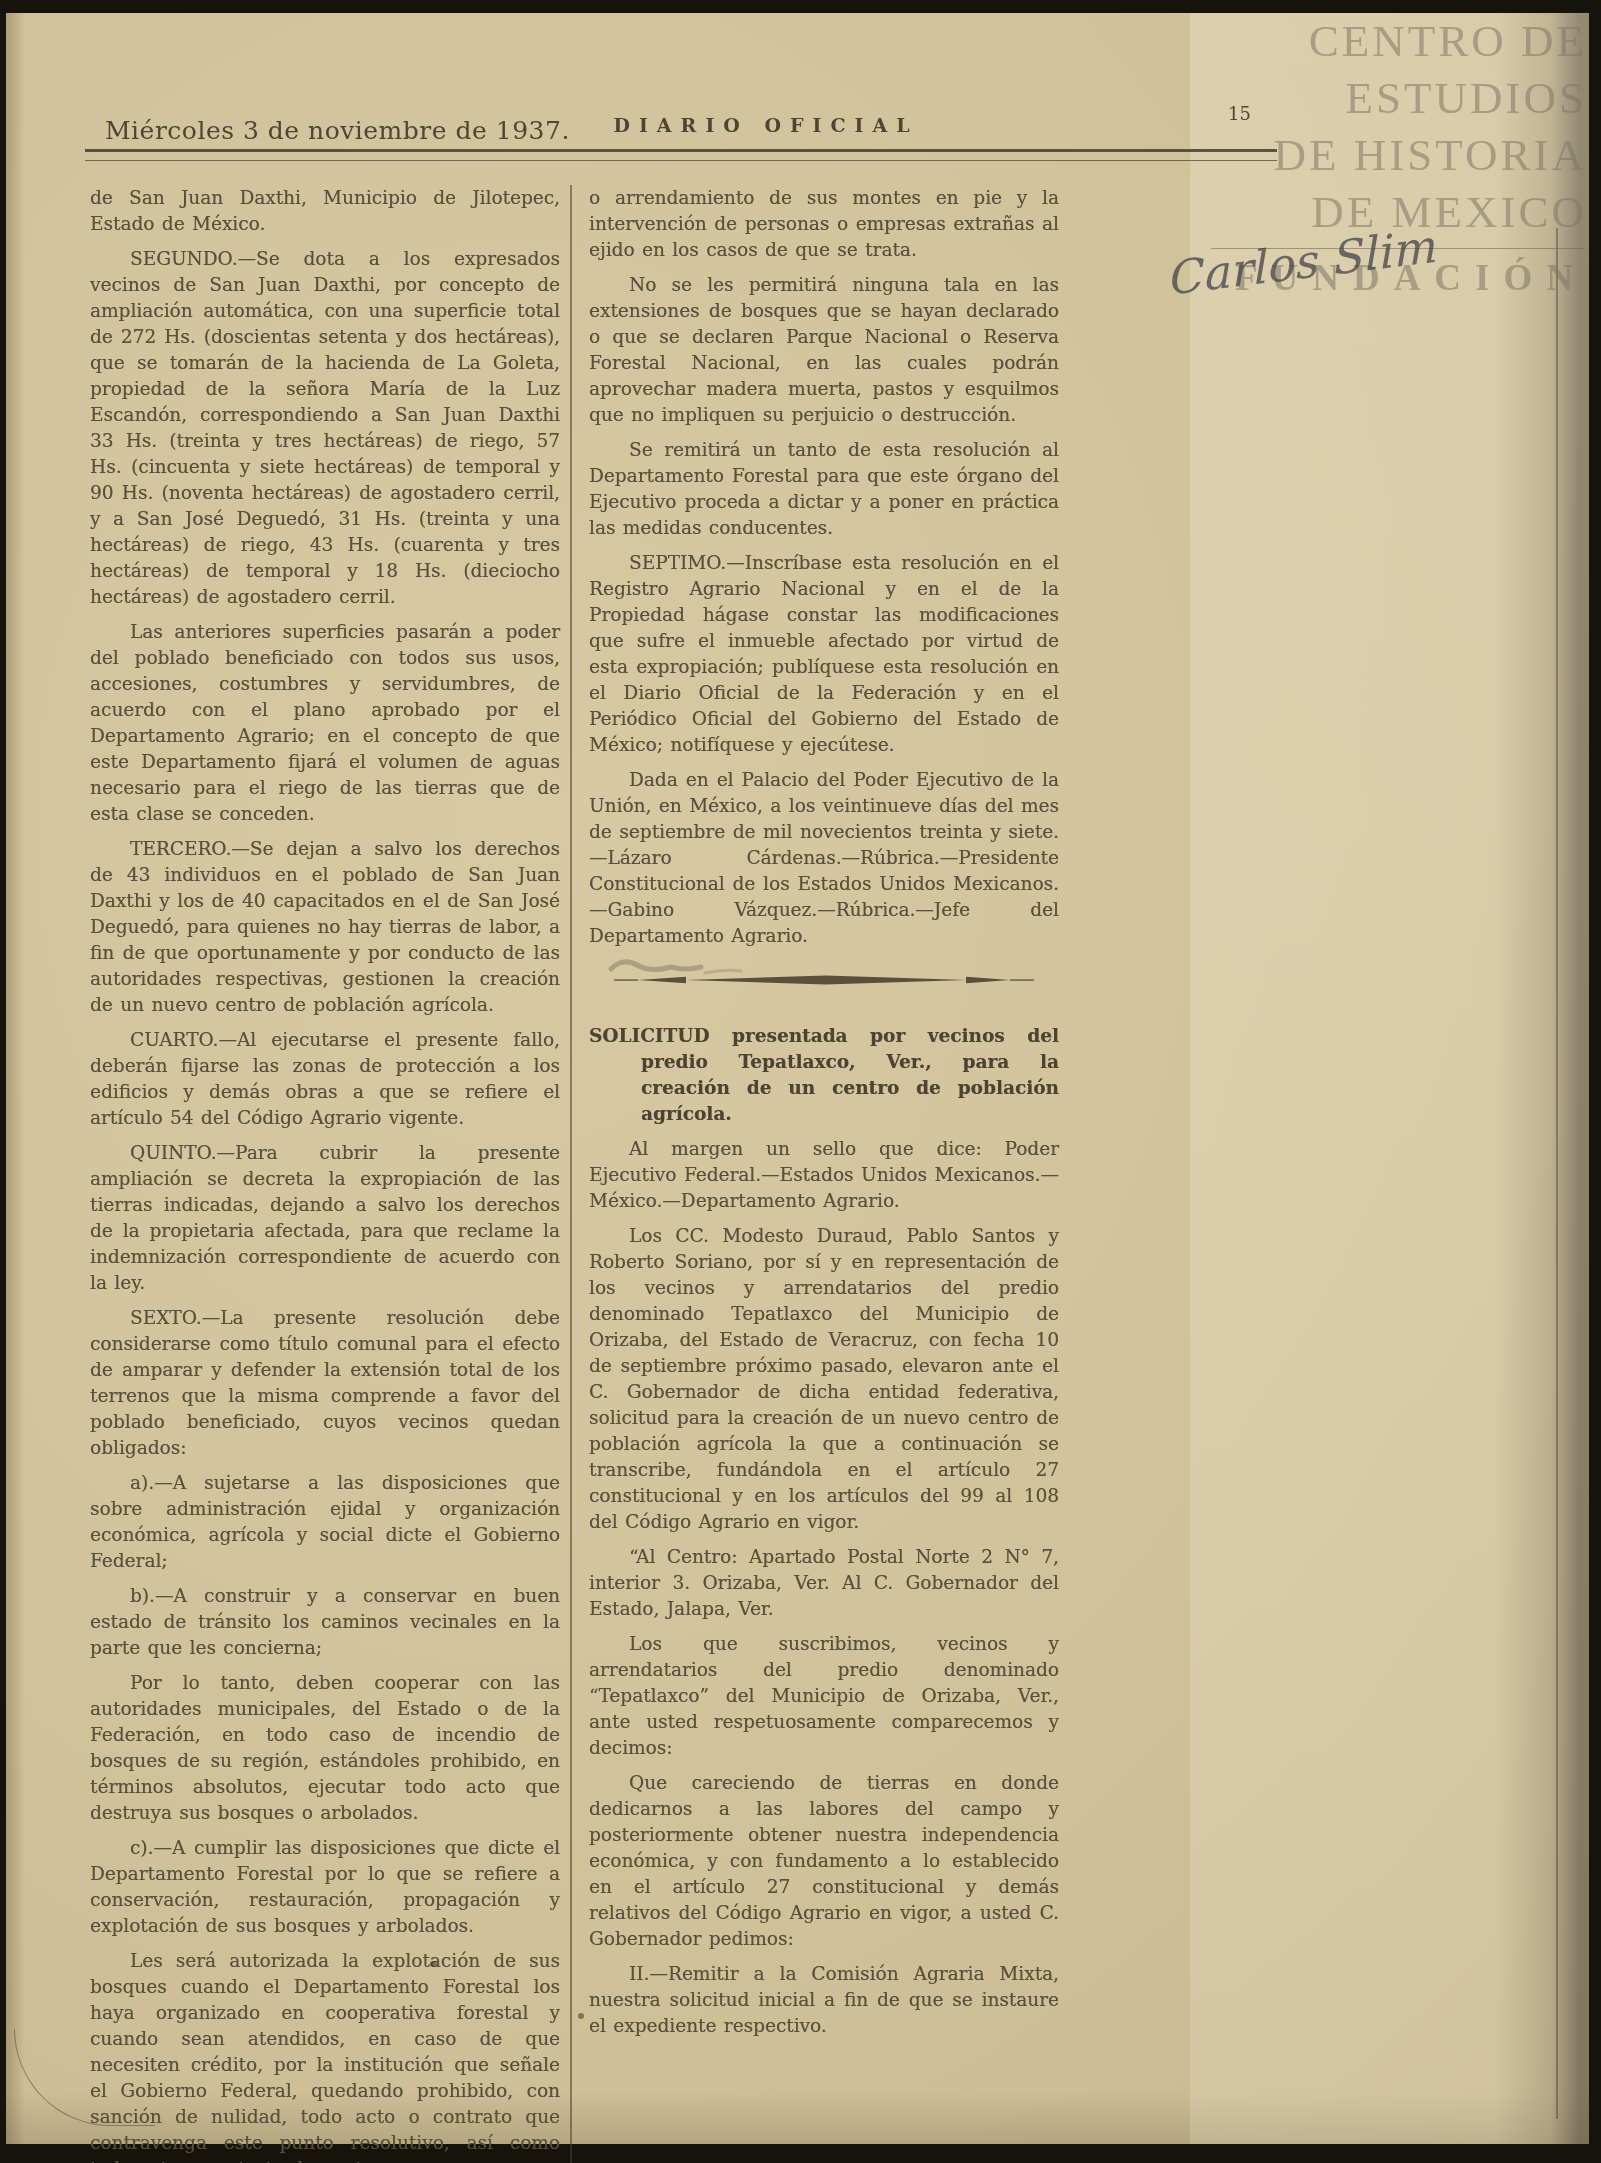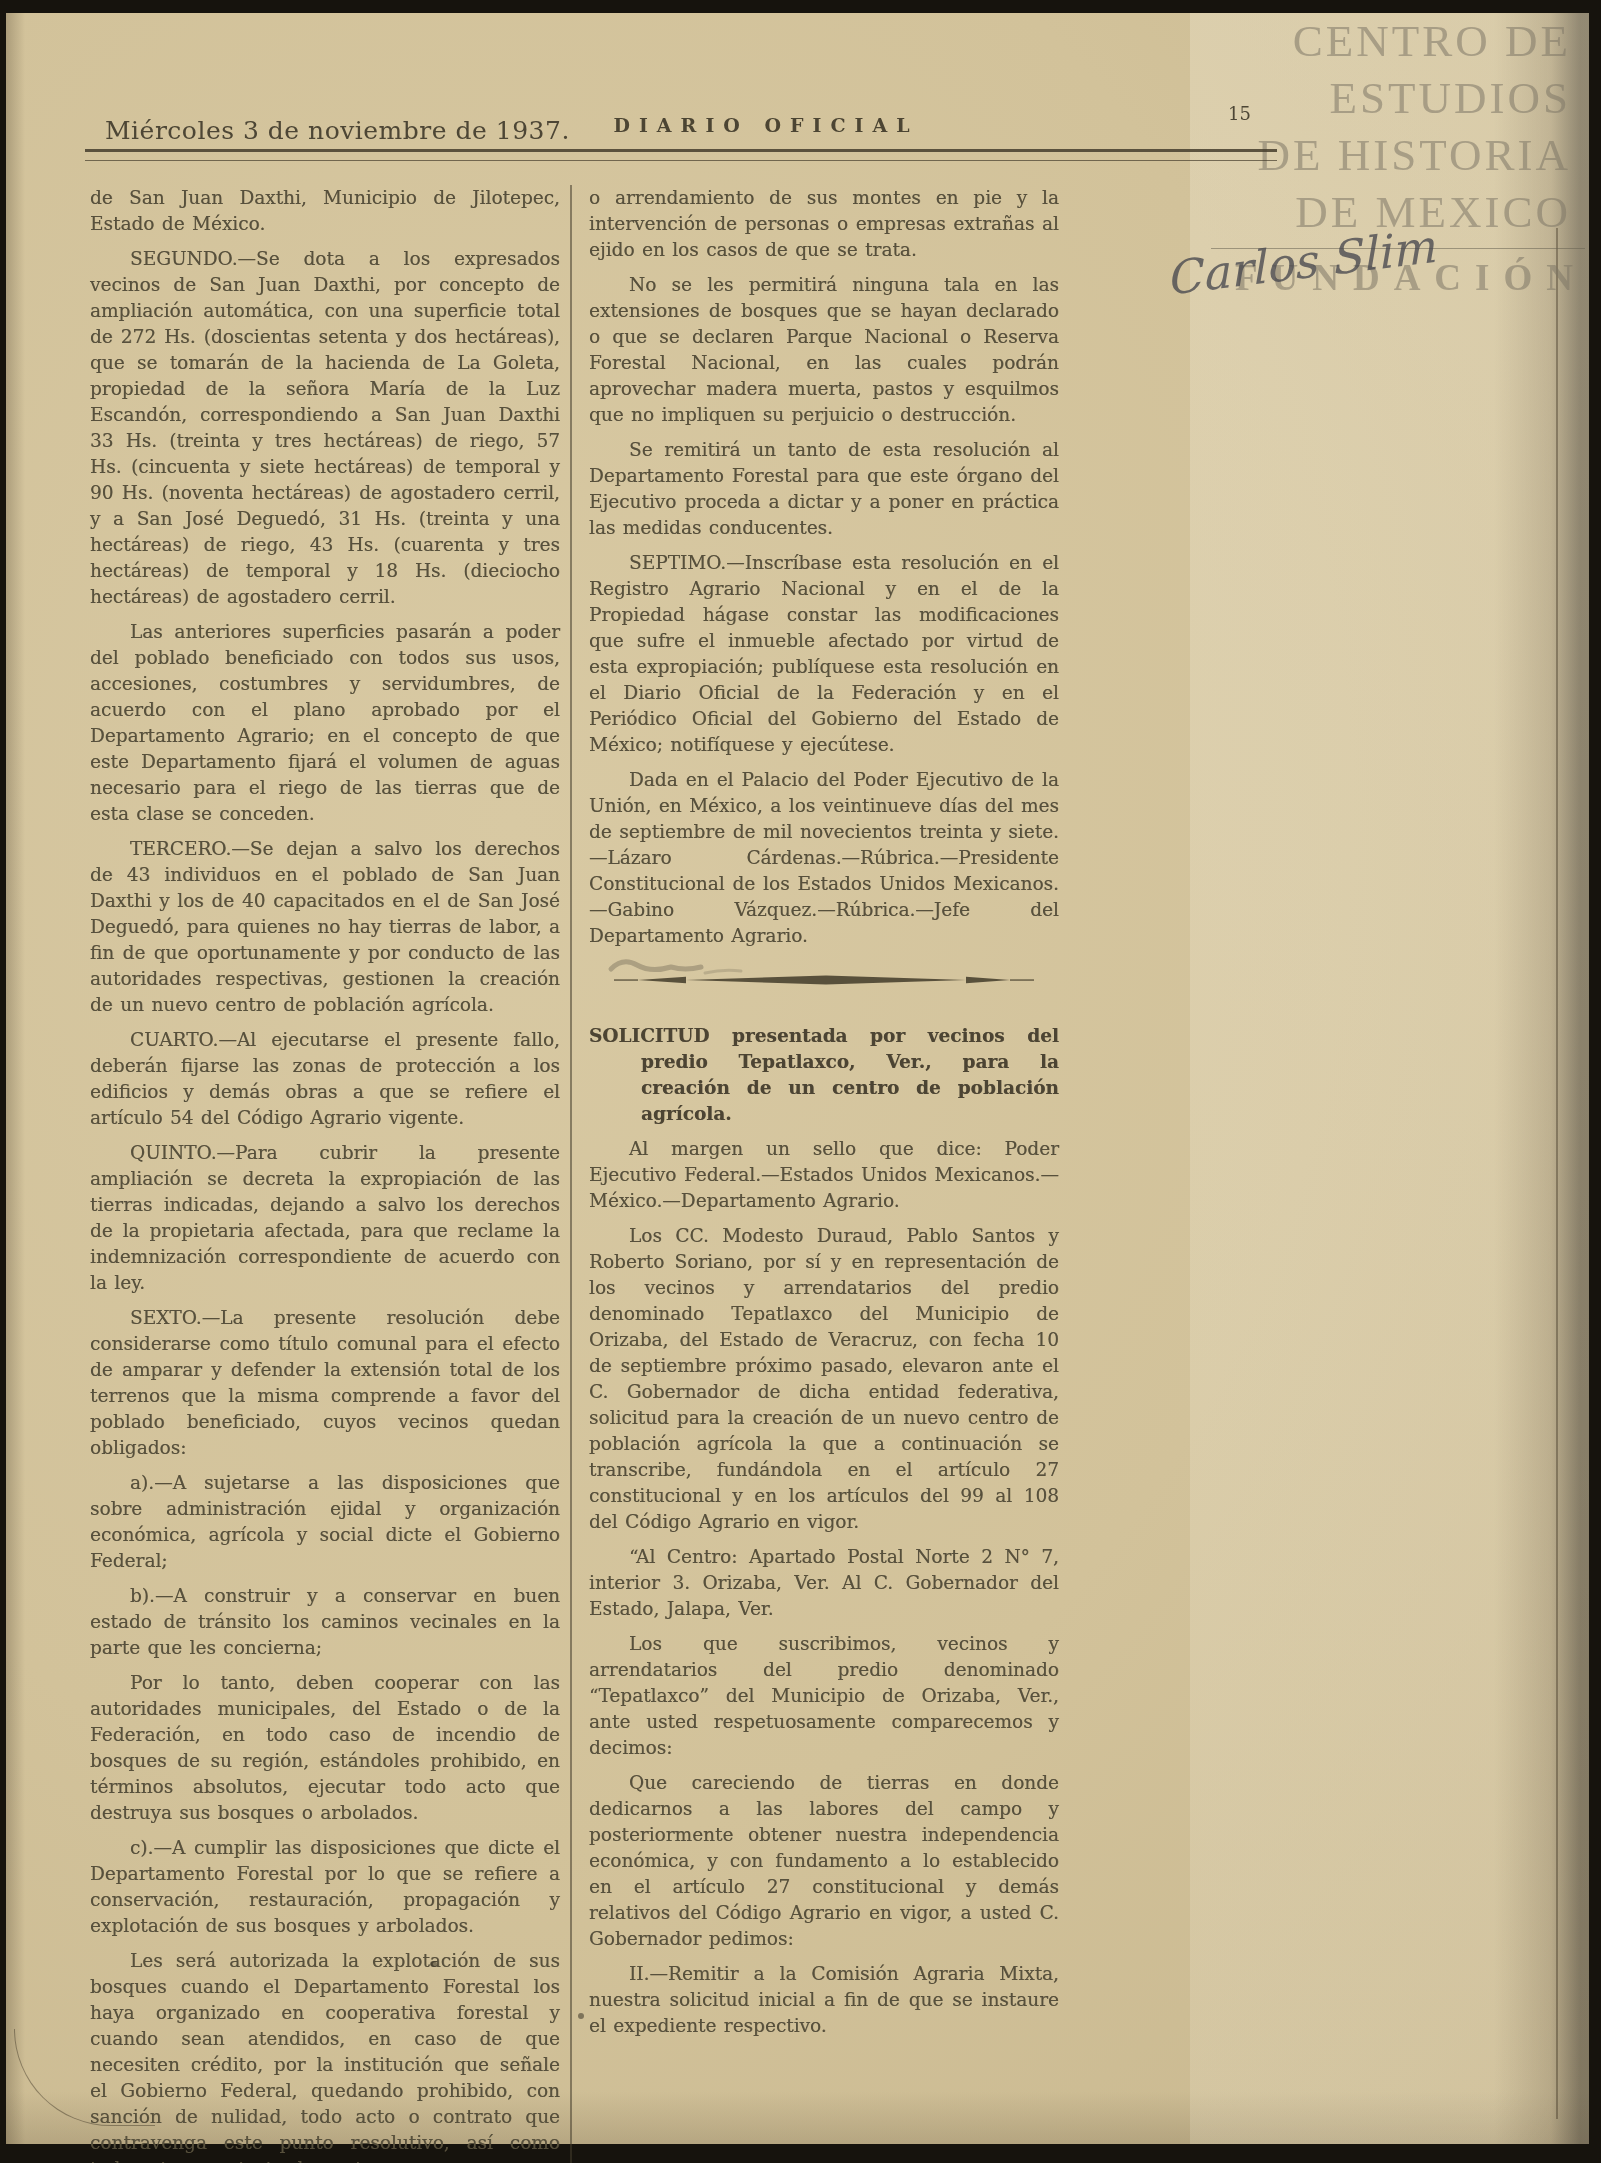--- a/index.html
+++ b/index.html
@@ -8,21 +8,21 @@
   .paper{position:absolute;left:6px;top:13px;right:12px;bottom:19px;
          background:
            linear-gradient(90deg, rgba(70,58,38,.28) 0, rgba(70,58,38,0) 1.2%),
            linear-gradient(90deg, rgba(0,0,0,0) 94%, rgba(86,70,44,.30) 97.6%, rgba(34,27,16,.62) 99.4%),
            linear-gradient(0deg, rgba(70,58,38,.18) 0, rgba(70,58,38,0) 2.5%),
            radial-gradient(ellipse at 32% 38%, #d8c9a3 0%, #d2c29a 55%, #c8b78e 100%);}
   .light-band{position:absolute;left:1184px;top:0;right:0;bottom:0;
               background:linear-gradient(180deg, rgba(241,234,212,.34), rgba(241,234,212,.22));}
   .fold-line{position:absolute;left:1550px;top:215px;bottom:25px;width:2px;background:rgba(54,45,29,.38);}
 
-  .wm{position:absolute;top:0;right:18px;width:760px;text-align:right;color:rgba(125,119,102,.55);
+  .wm{position:absolute;top:0;right:2px;width:760px;text-align:right;color:rgba(125,119,102,.55);
       font-family:"Liberation Serif","DejaVu Serif",serif;}
   .wm-line{font-size:45px;letter-spacing:3px;line-height:57px;font-weight:400;}
   .wm-rule{position:absolute;top:235px;right:4px;width:374px;height:1px;background:rgba(104,98,82,.55);}
   .wm-foundation{position:absolute;top:243px;right:2px;font-size:37px;letter-spacing:14px;
                  color:rgba(125,119,102,.55);font-family:"Liberation Serif",serif;font-weight:bold;}
   .wm-signature{position:absolute;top:222px;right:150px;font-size:46px;font-style:italic;
                 color:rgba(72,72,78,.78);transform:rotate(-7deg) skewX(-6deg);
                 font-family:"DejaVu Serif",serif;white-space:nowrap;}
 
   .issue-date{position:absolute;left:99px;top:103px;font-size:25px;color:#4d4635;letter-spacing:.5px;}

